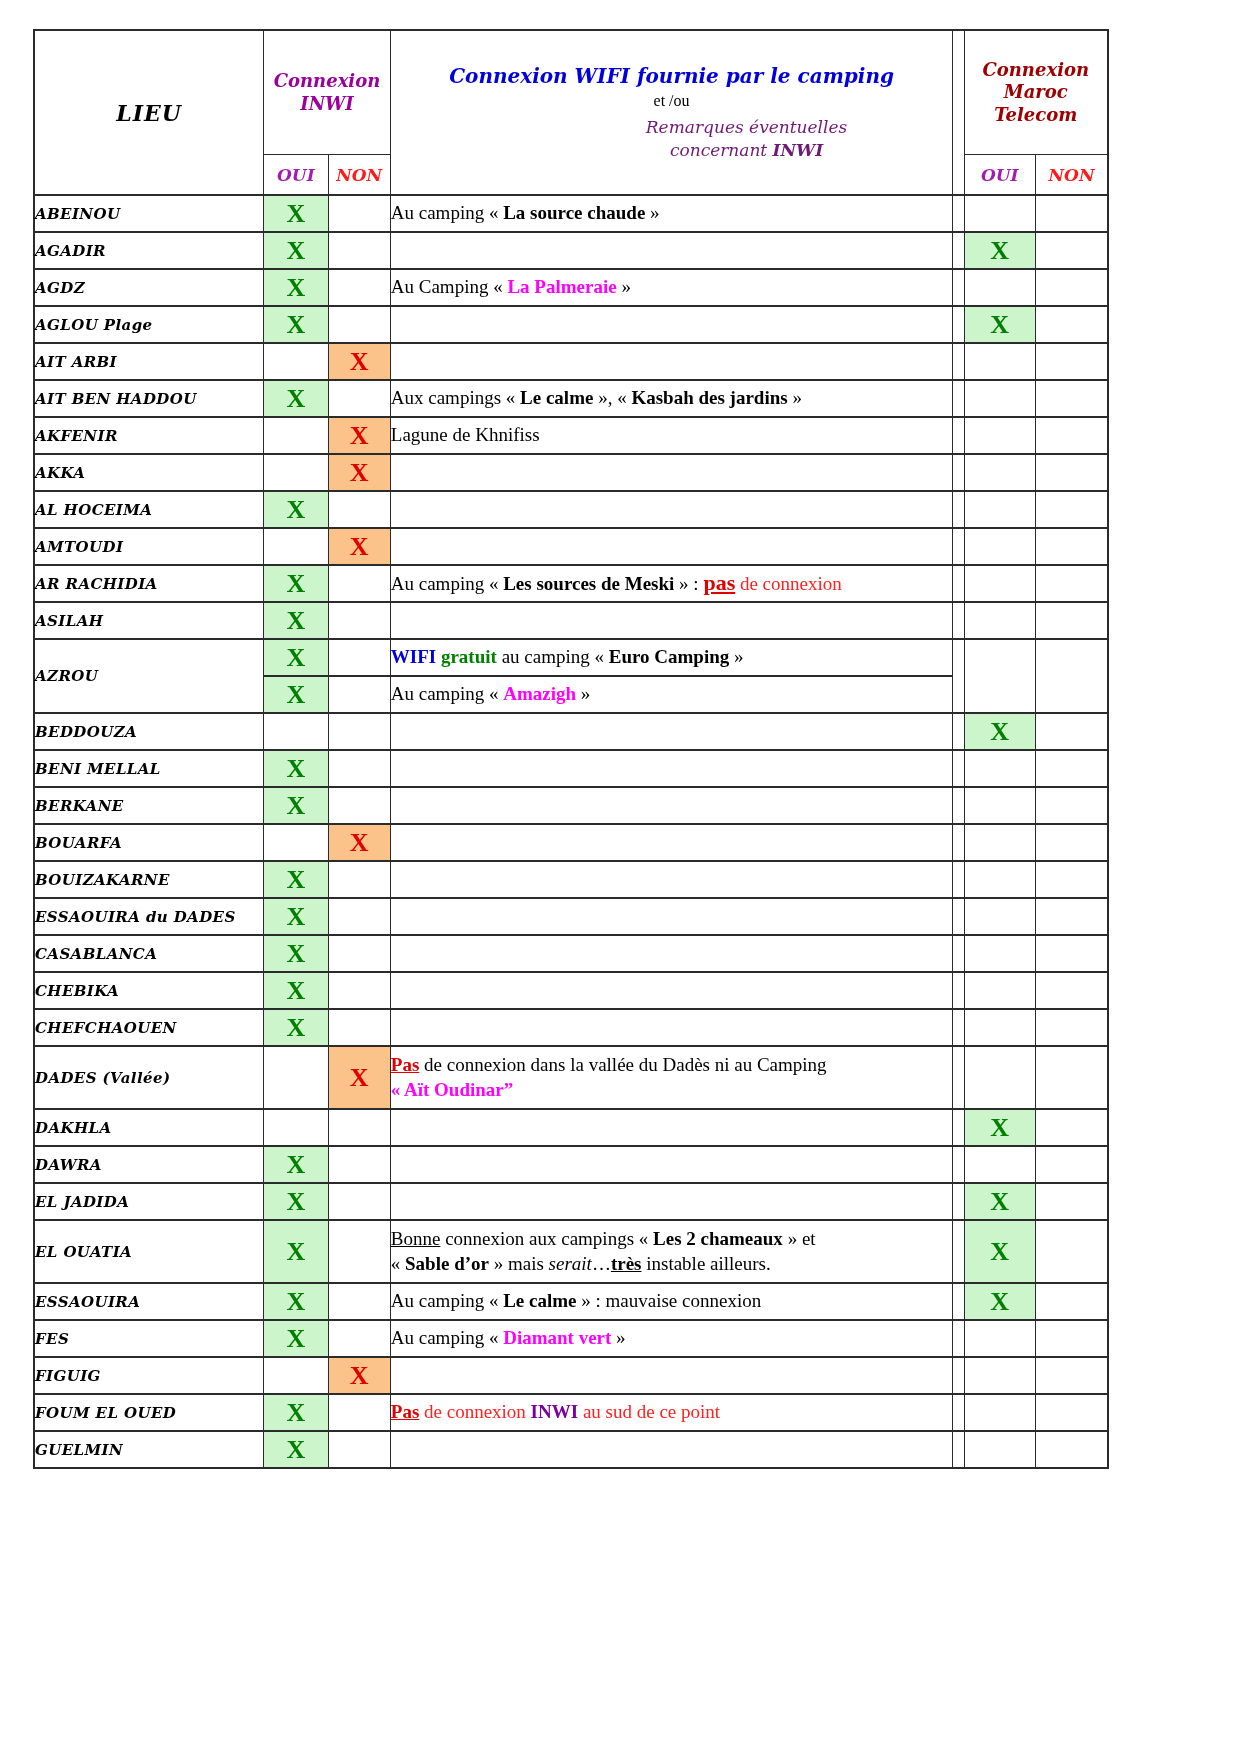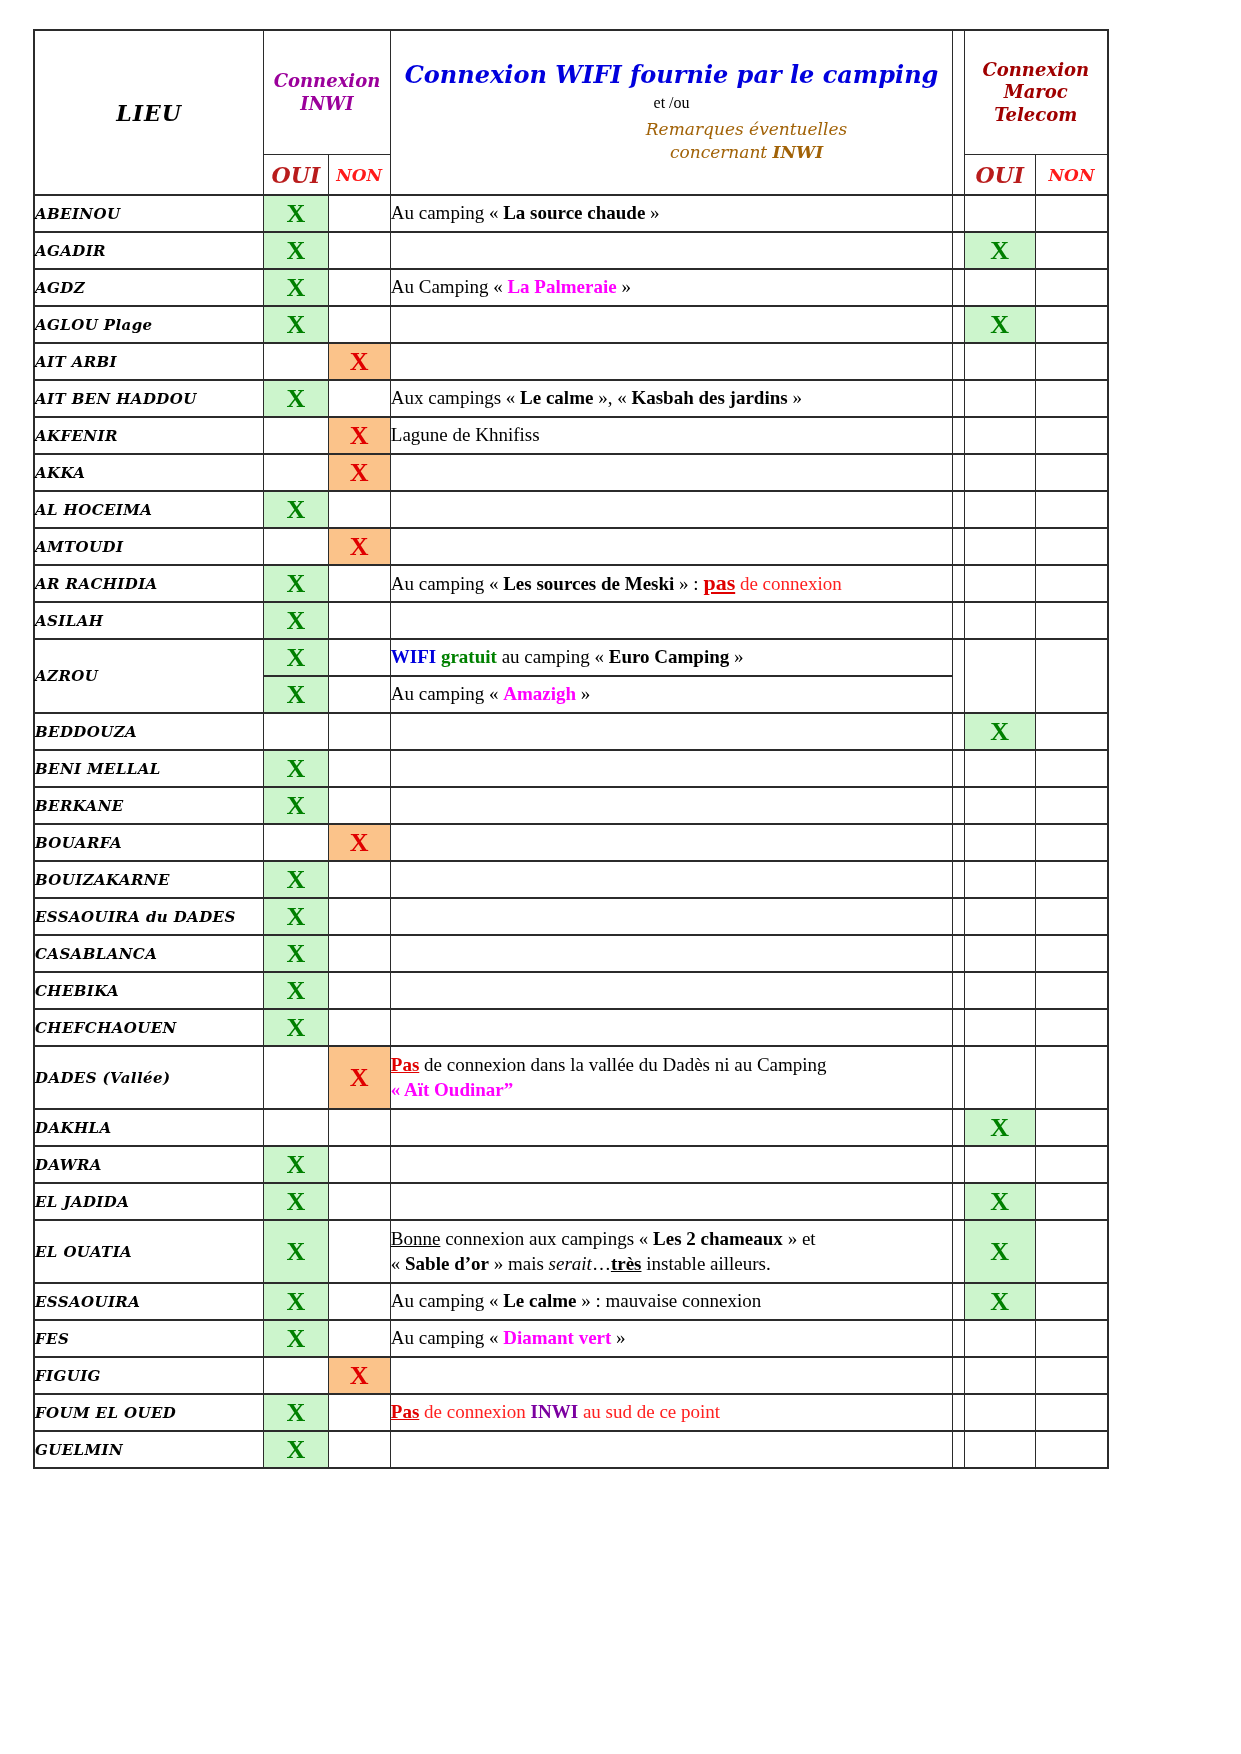--- a/index.html
+++ b/index.html
@@ -69,61 +69,61 @@
     font-style: italic;
     font-weight: bold;
     font-size: 18px;
     color: #9b009b;
     line-height: 1.25;
   }
   .wifi-title {
     font-family: "DejaVu Serif", serif;
     font-style: italic;
     font-weight: bold;
-    font-size: 24px;
+    font-size: 20px;
     color: #0000dd;
     line-height: 1.2;
     text-align: center;
   }
   .etou {
     font-family: "Liberation Serif", serif;
     font-style: normal;
     font-weight: normal;
     font-size: 16px;
     color: #000000;
     text-align: center;
     margin-top: 4px;
   }
   .remarques {
     font-family: "DejaVu Serif", serif;
     font-style: italic;
     font-weight: normal;
     font-size: 17px;
-    color: #a16207;
+    color: #701a75;
     line-height: 1.35;
     text-align: center;
     margin-top: 6px;
     padding-left: 150px;
   }
   .remarques b { font-weight: bold; }
   .mt-title {
     font-family: "DejaVu Serif", serif;
     font-style: italic;
     font-weight: bold;
     font-size: 18px;
     color: #a00000;
     line-height: 1.25;
     text-align: center;
   }
   .oui-lbl {
     font-family: "DejaVu Serif", serif;
     font-style: italic;
     font-weight: bold;
-    font-size: 22px;
-    color: #b91c1c;
+    font-size: 17px;
+    color: #a21caf;
     text-align: center;
   }
   .non-lbl {
     font-family: "DejaVu Serif", serif;
     font-style: italic;
     font-weight: bold;
     font-size: 17px;
     color: #ff1a1a;
     text-align: center;
   }

